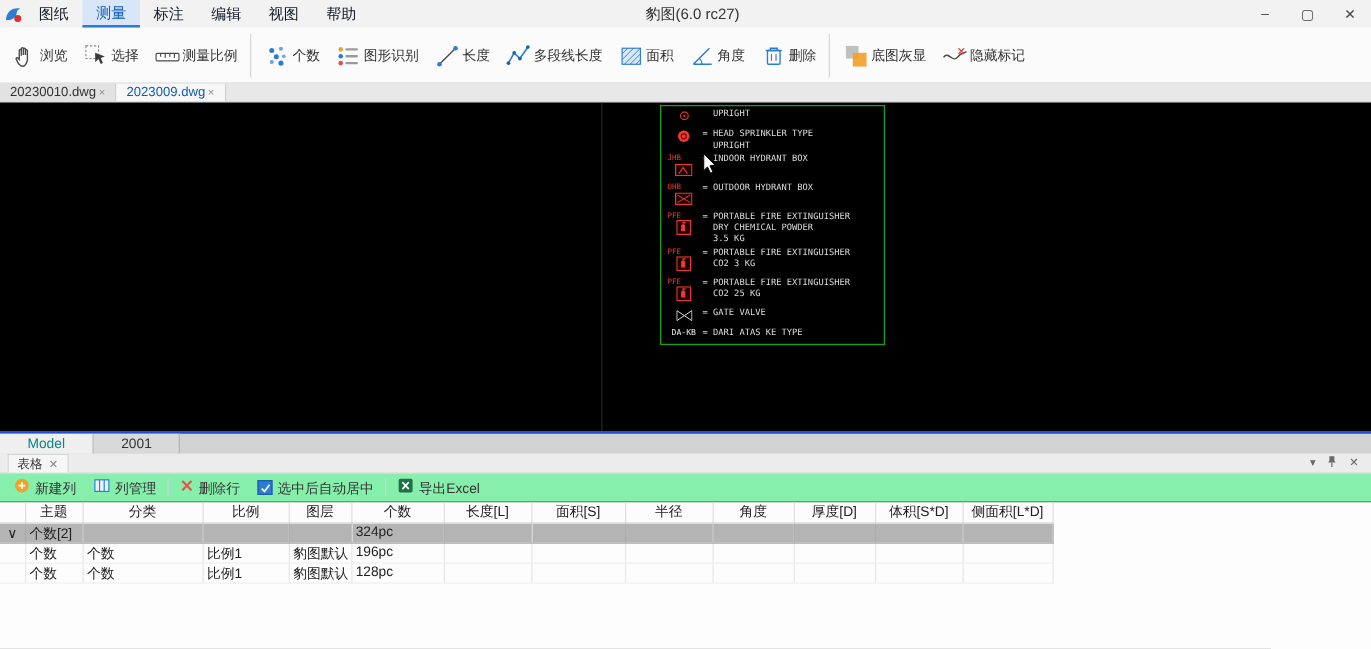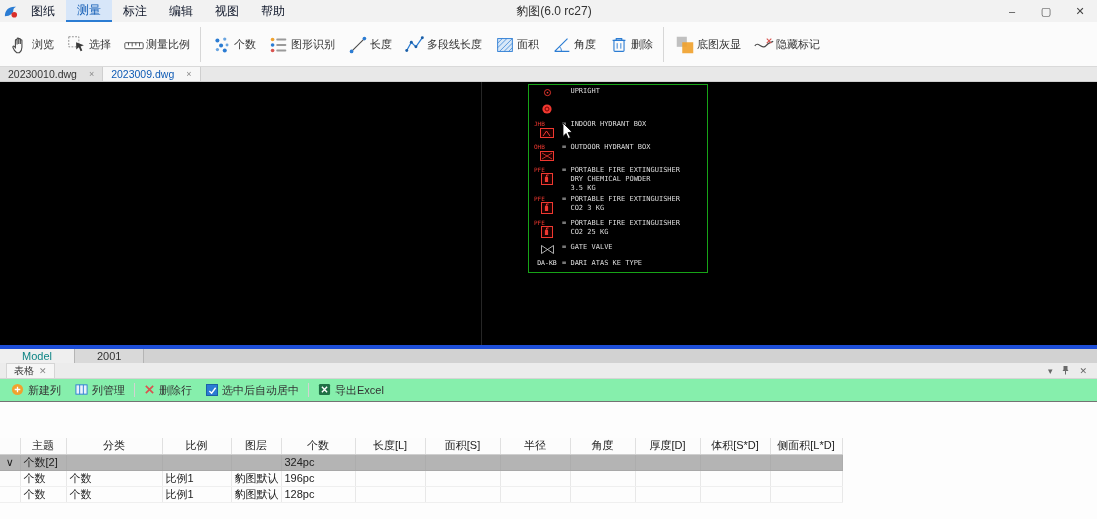--- a/index.html
+++ b/index.html
@@ -19,56 +19,56 @@
 
   
   .ribbon { height: 45px; background: #fbfbfb; border-bottom: 1px solid #d9d9d9; display: flex; align-items: stretch; padding: 1px 3px 0 3px; flex: none; }
   .rb-btn { display: flex; flex-direction: row; align-items: center; justify-content: center; padding: 1px 6px; min-width: 36px; gap: 1px; }
   .rb-btn svg { display: block; }
   .rb-label { font-size: 11px; color: #333; white-space: nowrap; }
   .rb-sep { width: 1px; background: #d7d7d7; margin: 4px 4px; }
 
   
   .doctabs { height: 15px; background: #e8e8e8; border-bottom: 1px solid #cfcfcf; display: flex; align-items: stretch; font-size: 10.5px; flex: none; }
-  .doctab { display: flex; align-items: center; gap: 12px; padding: 0 8px; border-right: 1px solid #cfcfcf; color: #333; background: #e2e2e2; }
+  .doctab { display: flex; align-items: center; gap: 2px; padding: 0 8px; border-right: 1px solid #cfcfcf; color: #333; background: #e2e2e2; }
   .doctab.active { background: #f7f7f7; color: #0f5bb5; }
   .doctab .tab-close { color: #8a8a8a; font-size: 9px; }
 
   
   .canvas { height: 263px; background: #000; position: relative; overflow: hidden; flex: none; }
   .viewport-divider { position: absolute; left: 481px; top: 0; bottom: 0; width: 1px; background: #262626; }
   .legend { position: absolute; left: 528px; top: 2px; width: 180px; border: 1px solid #17a317; padding: 2px 3px; font-family: "DejaVu Sans Mono", monospace; }
   .lg-item { display: flex; margin-bottom: 2px; }
   .lg-sym { width: 30px; flex: none; display: flex; flex-direction: column; align-items: center; }
   .lg-label { align-self: flex-start; font-size: 6px; line-height: 7px; color: #f03830; padding-left: 2px; }
   .lg-datext { font-size: 6.5px; line-height: 9px; color: #e6e6e6; }
   .lg-lines { flex: 1; }
   .lg-line { font-size: 7px; line-height: 9px; color: #dcdcdc; white-space: pre; }
   .cursor { position: absolute; left: 562px; top: 40px; }
 
   
-  .layouttabs { height: 18px; background: #d2d2d2; border-top: 4px solid #1d4ed8; display: flex; align-items: stretch; font-size: 11px; flex: none; }
+  .layouttabs { height: 18px; background: #d2d2d2; border-top: 2px solid #1d4ed8; display: flex; align-items: stretch; font-size: 11px; flex: none; }
   .laytab { padding: 0 22px; display: flex; align-items: center; border-right: 1px solid #b5b5b5; color: #333; background: #d9d9d9; }
   .laytab.active { background: #efefef; color: #0e8585; }
 
   
   .panel-tabbar { height: 16px; background: #ececec; border-bottom: 1px solid #d5d5d5; display: flex; align-items: center; font-size: 10px; padding: 0 6px; flex: none; }
   .panel-tab { display: flex; align-items: center; gap: 5px; color: #333; background: #f6f6f6; border: 1px solid #d5d5d5; border-bottom: none; padding: 1px 7px; height: 100%; }
   .panel-tab .tab-close { color: #888; font-size: 9px; }
   .panel-hdr-icons { margin-left: auto; display: flex; align-items: center; gap: 9px; color: #666; padding-right: 4px; }
   .panel-hdr-icons .glyph { font-size: 9px; }
 
   .panel-toolbar { height: 23px; background: #86efac; border-bottom: 1px solid #737373; display: flex; align-items: center; font-size: 11px; padding: 0 6px; gap: 4px; flex: none; }
   .pt-btn { display: flex; align-items: center; gap: 4px; padding: 2px 5px; color: #333; white-space: nowrap; }
   .pt-sep { width: 1px; height: 14px; background: #d2d2d2; }
   .checkbox { width: 12px; height: 12px; background: #2b7cd3; border: 1px solid #1a5fa8; display: inline-flex; align-items: center; justify-content: center; flex: none; }
 
   
   .table-area { flex: 1; background: #fdfdfd; overflow: hidden; }
-  table.grid { border-collapse: collapse; table-layout: fixed; width: 842px; margin-top: 36px; }
+  table.grid { border-collapse: collapse; table-layout: fixed; width: 842px; }
   table.grid th { height: 16px; font-weight: normal; font-size: 11px; color: #222; background: #fcfcfc; border-right: 1px solid #e0e0e0; border-bottom: 1px solid #cfcfcf; text-align: center; overflow: hidden; white-space: nowrap; }
   table.grid td { height: 12px; font-size: 11px; color: #222; padding: 0 3px; border-right: 1px solid #e8e8e8; border-bottom: 1px solid #efefef; overflow: hidden; white-space: nowrap; }
   tr.row-group td { background: #b4b4b4; border-bottom-color: #a8a8a8; border-right-color: #adadad; }
   td.expand-cell { text-align: center; font-size: 9px; color: #333; padding: 0; }
   td.indent { padding-left: 10px; }
 </style>
 </head>
 <body>
 
 <div class="app">
@@ -249,20 +249,24 @@
           </div>
       </div>
 
       <div class="lg-item">
         <div class="lg-sym">
             <span><svg width="12" height="12" viewBox="0 0 12 12">
                 <circle cx="6" cy="6" r="4.6" fill="#f03830"></circle>
                 <circle cx="6" cy="6" r="2" fill="none" stroke="#7a0000"></circle>
               </svg></span>
           </div>
+        <div class="lg-lines">
+          <div class="lg-line">= HEAD SPRINKLER TYPE</div>
+          <div class="lg-line">  UPRIGHT</div>
+        </div>
       </div>
 
       <div class="lg-item">
         <div class="lg-sym">
           <span class="lg-label">JHB</span>
           <span><svg width="14" height="10" viewBox="0 0 14 10">
                 <rect x="0.5" y="0.5" width="13" height="9" fill="#1c0000" stroke="#f03830"></rect>
                 <path d="M3 8l3.5-5L10 8" fill="none" stroke="#f03830"></path>
               </svg></span>
         </div>

